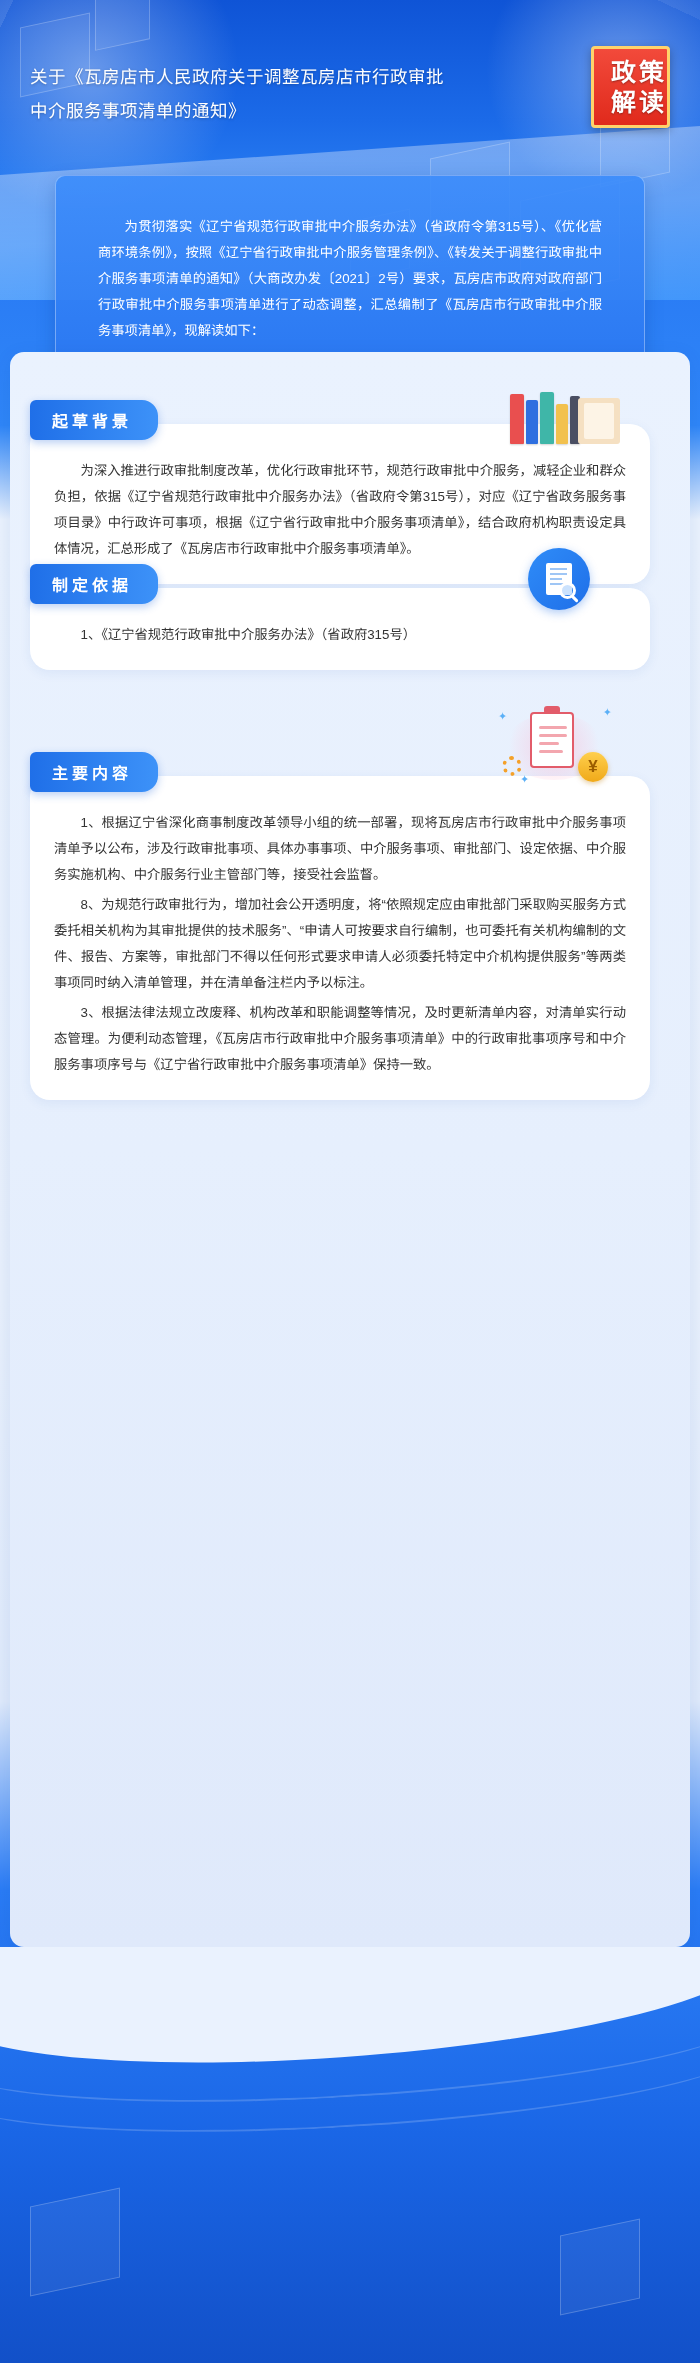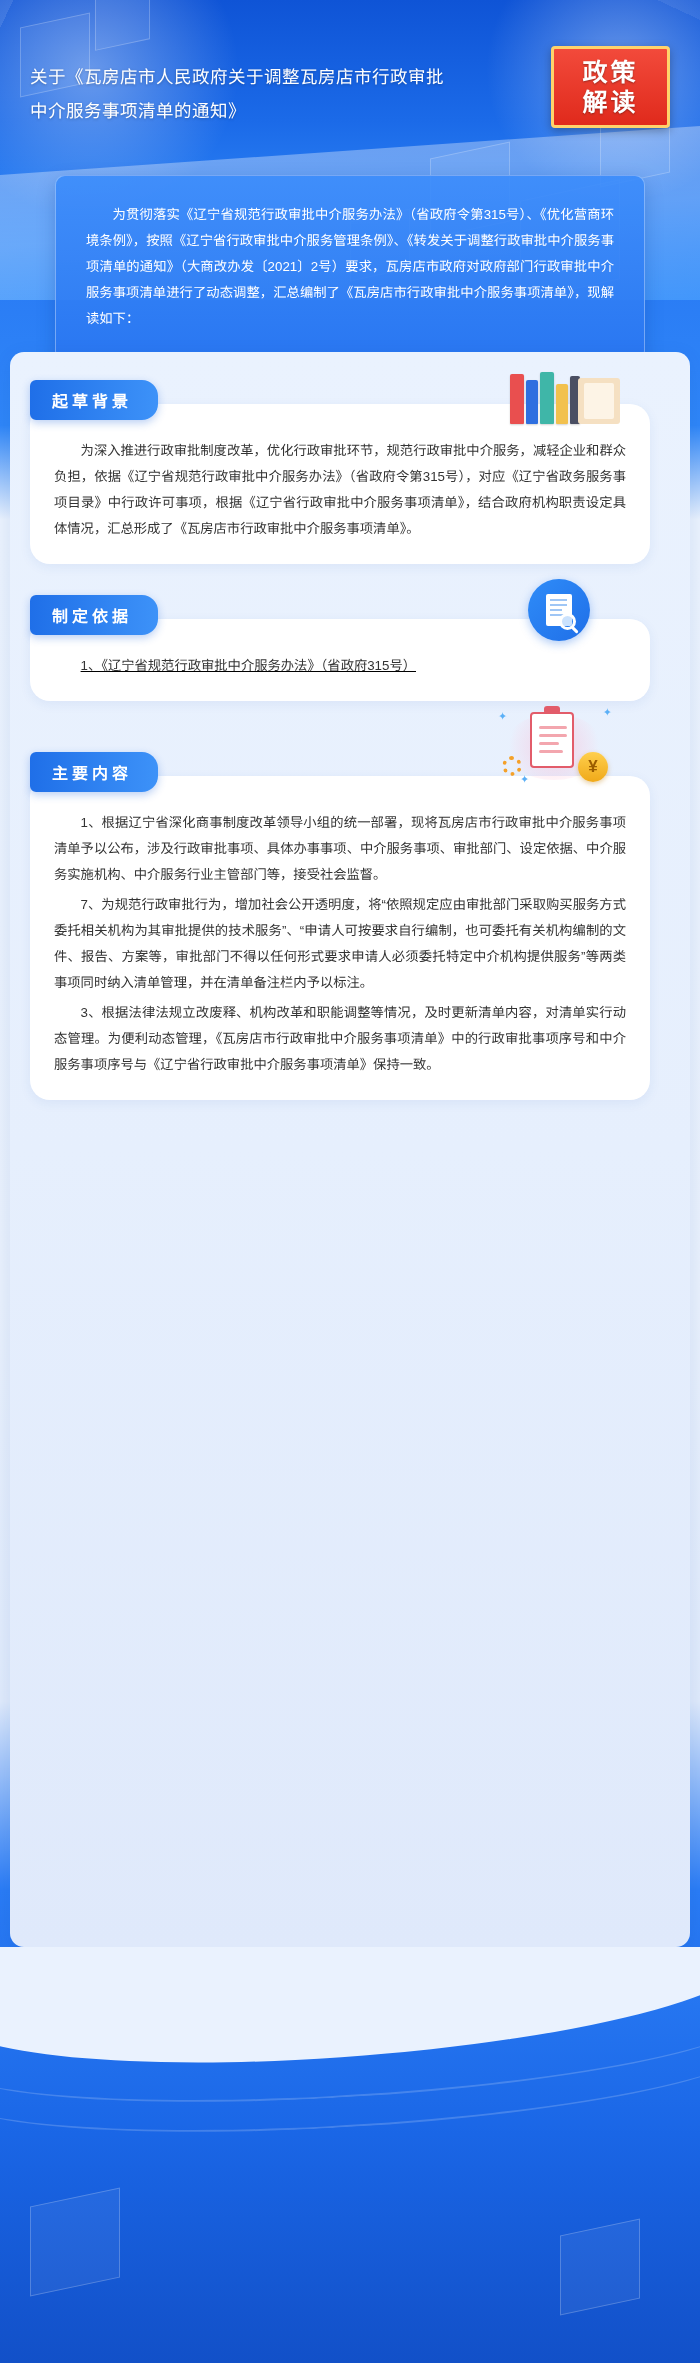--- a/index.html
+++ b/index.html
@@ -65,28 +65,28 @@
   .header-title {
     color: #ffffff;
     font-size: 17.5px;
     line-height: 34px;
     letter-spacing: 0.5px;
     max-width: 430px;
     text-shadow: 0 1px 3px rgba(0,0,0,0.25);
   }
   .stamp {
     position: relative;
-    width: 119px; height: 82px;
+    width: 79px; height: 82px;
     background: linear-gradient(180deg,#f24a3b 0%, #e02a1c 100%);
     border: 3px solid #ffd36b;
     border-radius: 4px;
     box-shadow: 0 3px 10px rgba(0,0,0,0.30);
     display: flex;
     flex-direction: column;
-    align-items: center;
+    align-items: flex-end;
     justify-content: center;
     margin-top: -14px;
   }
   .stamp span {
     color: #ffffff;
     font-size: 25px;
     font-weight: bold;
     letter-spacing: 3px;
     line-height: 30px;
     text-shadow: 0 1px 2px rgba(0,0,0,0.35);
@@ -97,21 +97,21 @@
     position: absolute;
     top: 175px; left: 55px;
     width: 590px;
     padding: 22px 26px 24px 26px;
     border-radius: 10px;
     background: linear-gradient(180deg, rgba(60,140,250,0.92) 0%, rgba(42,118,240,0.92) 100%);
     border: 1px solid rgba(255,255,255,0.35);
     box-shadow: 0 6px 18px rgba(10,50,140,0.25);
   }
   .intro-card p {
-    margin: 4px;
+    margin: 16px;
     color: #ffffff;
     font-size: 13.3px;
     line-height: 26px;
     text-indent: 2em;
     text-align: justify;
   }
 
   
   .main-panel {
     position: absolute;
@@ -300,36 +300,36 @@
       <span>解读</span>
     </div>
   </div>
 
   <div class="intro-card">
     <p>为贯彻落实《辽宁省规范行政审批中介服务办法》（省政府令第315号）、《优化营商环境条例》，按照《辽宁省行政审批中介服务管理条例》、《转发关于调整行政审批中介服务事项清单的通知》（大商改办发〔2021〕2号）要求，瓦房店市政府对政府部门行政审批中介服务事项清单进行了动态调整，汇总编制了《瓦房店市行政审批中介服务事项清单》，现解读如下：</p>
   </div>
 
   <div class="main-panel"></div>
 
-  <div class="section" style="top:380px;">
+  <div class="section" style="top:400px;">
     <div class="sec-title">起草背景</div>
     <div class="illus books" style="right:30px; top:-12px;">
       <div class="book" style="left:0px;  width:14px; height:50px; background:#e94f4f;"></div>
       <div class="book" style="left:16px; width:12px; height:44px; background:#2f6fe0;"></div>
       <div class="book" style="left:30px; width:14px; height:52px; background:#3fb6a8;"></div>
       <div class="book" style="left:46px; width:12px; height:40px; background:#f2c14e;"></div>
       <div class="book" style="left:60px; width:10px; height:48px; background:#4a4f63;"></div>
       <div class="folder"></div>
     </div>
     <div class="sec-card">
       <p>为深入推进行政审批制度改革，优化行政审批环节，规范行政审批中介服务，减轻企业和群众负担，依据《辽宁省规范行政审批中介服务办法》（省政府令第315号），对应《辽宁省政务服务事项目录》中行政许可事项，根据《辽宁省行政审批中介服务事项清单》，结合政府机构职责设定具体情况，汇总形成了《瓦房店市行政审批中介服务事项清单》。</p>
     </div>
   </div>
 
-  <div class="section" style="top:595px;text-decoration:underline;">
+  <div class="section" style="top:564px;">
     <div class="sec-title">制定依据</div>
     <div class="illus" style="right:60px; top:-16px;">
       <div class="doc-circle">
         <div class="doc-sheet">
           <i style="top:5px;  width:17px;"></i>
           <i style="top:10px; width:17px;"></i>
           <i style="top:15px; width:12px;"></i>
           <i style="top:20px; width:15px;"></i>
           <span class="doc-mag"></span>
         </div>
@@ -352,21 +352,21 @@
       </div>
       <div class="clip-top"></div>
       <div class="coin">¥</div>
       <div class="gear"></div>
       <span class="spark" style="left:4px;  top:4px;">✦</span>
       <span class="spark" style="right:2px; top:0px;">✦</span>
       <span class="spark" style="left:26px; bottom:0px;">✦</span>
     </div>
     <div class="sec-card">
       <p>1、根据辽宁省深化商事制度改革领导小组的统一部署，现将瓦房店市行政审批中介服务事项清单予以公布，涉及行政审批事项、具体办事事项、中介服务事项、审批部门、设定依据、中介服务实施机构、中介服务行业主管部门等，接受社会监督。</p>
-      <p>7、为规范行政审批行为，增加社会公开透明度，将“依照规定应由审批部门采取购买服务方式委托相关机构为其审批提供的技术服务”、“申请人可按要求自行编制，也可委托有关机构编制的文件、报告、方案等，审批部门不得以任何形式要求申请人必须委托特定中介机构提供服务”等两类事项同时纳入清单管理，并在清单备注栏内予以标注。</p>
+      <p>8、为规范行政审批行为，增加社会公开透明度，将“依照规定应由审批部门采取购买服务方式委托相关机构为其审批提供的技术服务”、“申请人可按要求自行编制，也可委托有关机构编制的文件、报告、方案等，审批部门不得以任何形式要求申请人必须委托特定中介机构提供服务”等两类事项同时纳入清单管理，并在清单备注栏内予以标注。</p>
       <p>3、根据法律法规立改废释、机构改革和职能调整等情况，及时更新清单内容，对清单实行动态管理。为便利动态管理，《瓦房店市行政审批中介服务事项清单》中的行政审批事项序号和中介服务事项序号与《辽宁省行政审批中介服务事项清单》保持一致。</p>
     </div>
   </div>
 
 
   <div class="bottom-wrap">
     <div class="wave"></div>
     <div class="bwave-line" style="top:30px;"></div>
     <div class="bwave-line" style="top:60px;"></div>
     <div class="cube" style="left:30px; top:250px; width:90px; height:90px;"></div>

